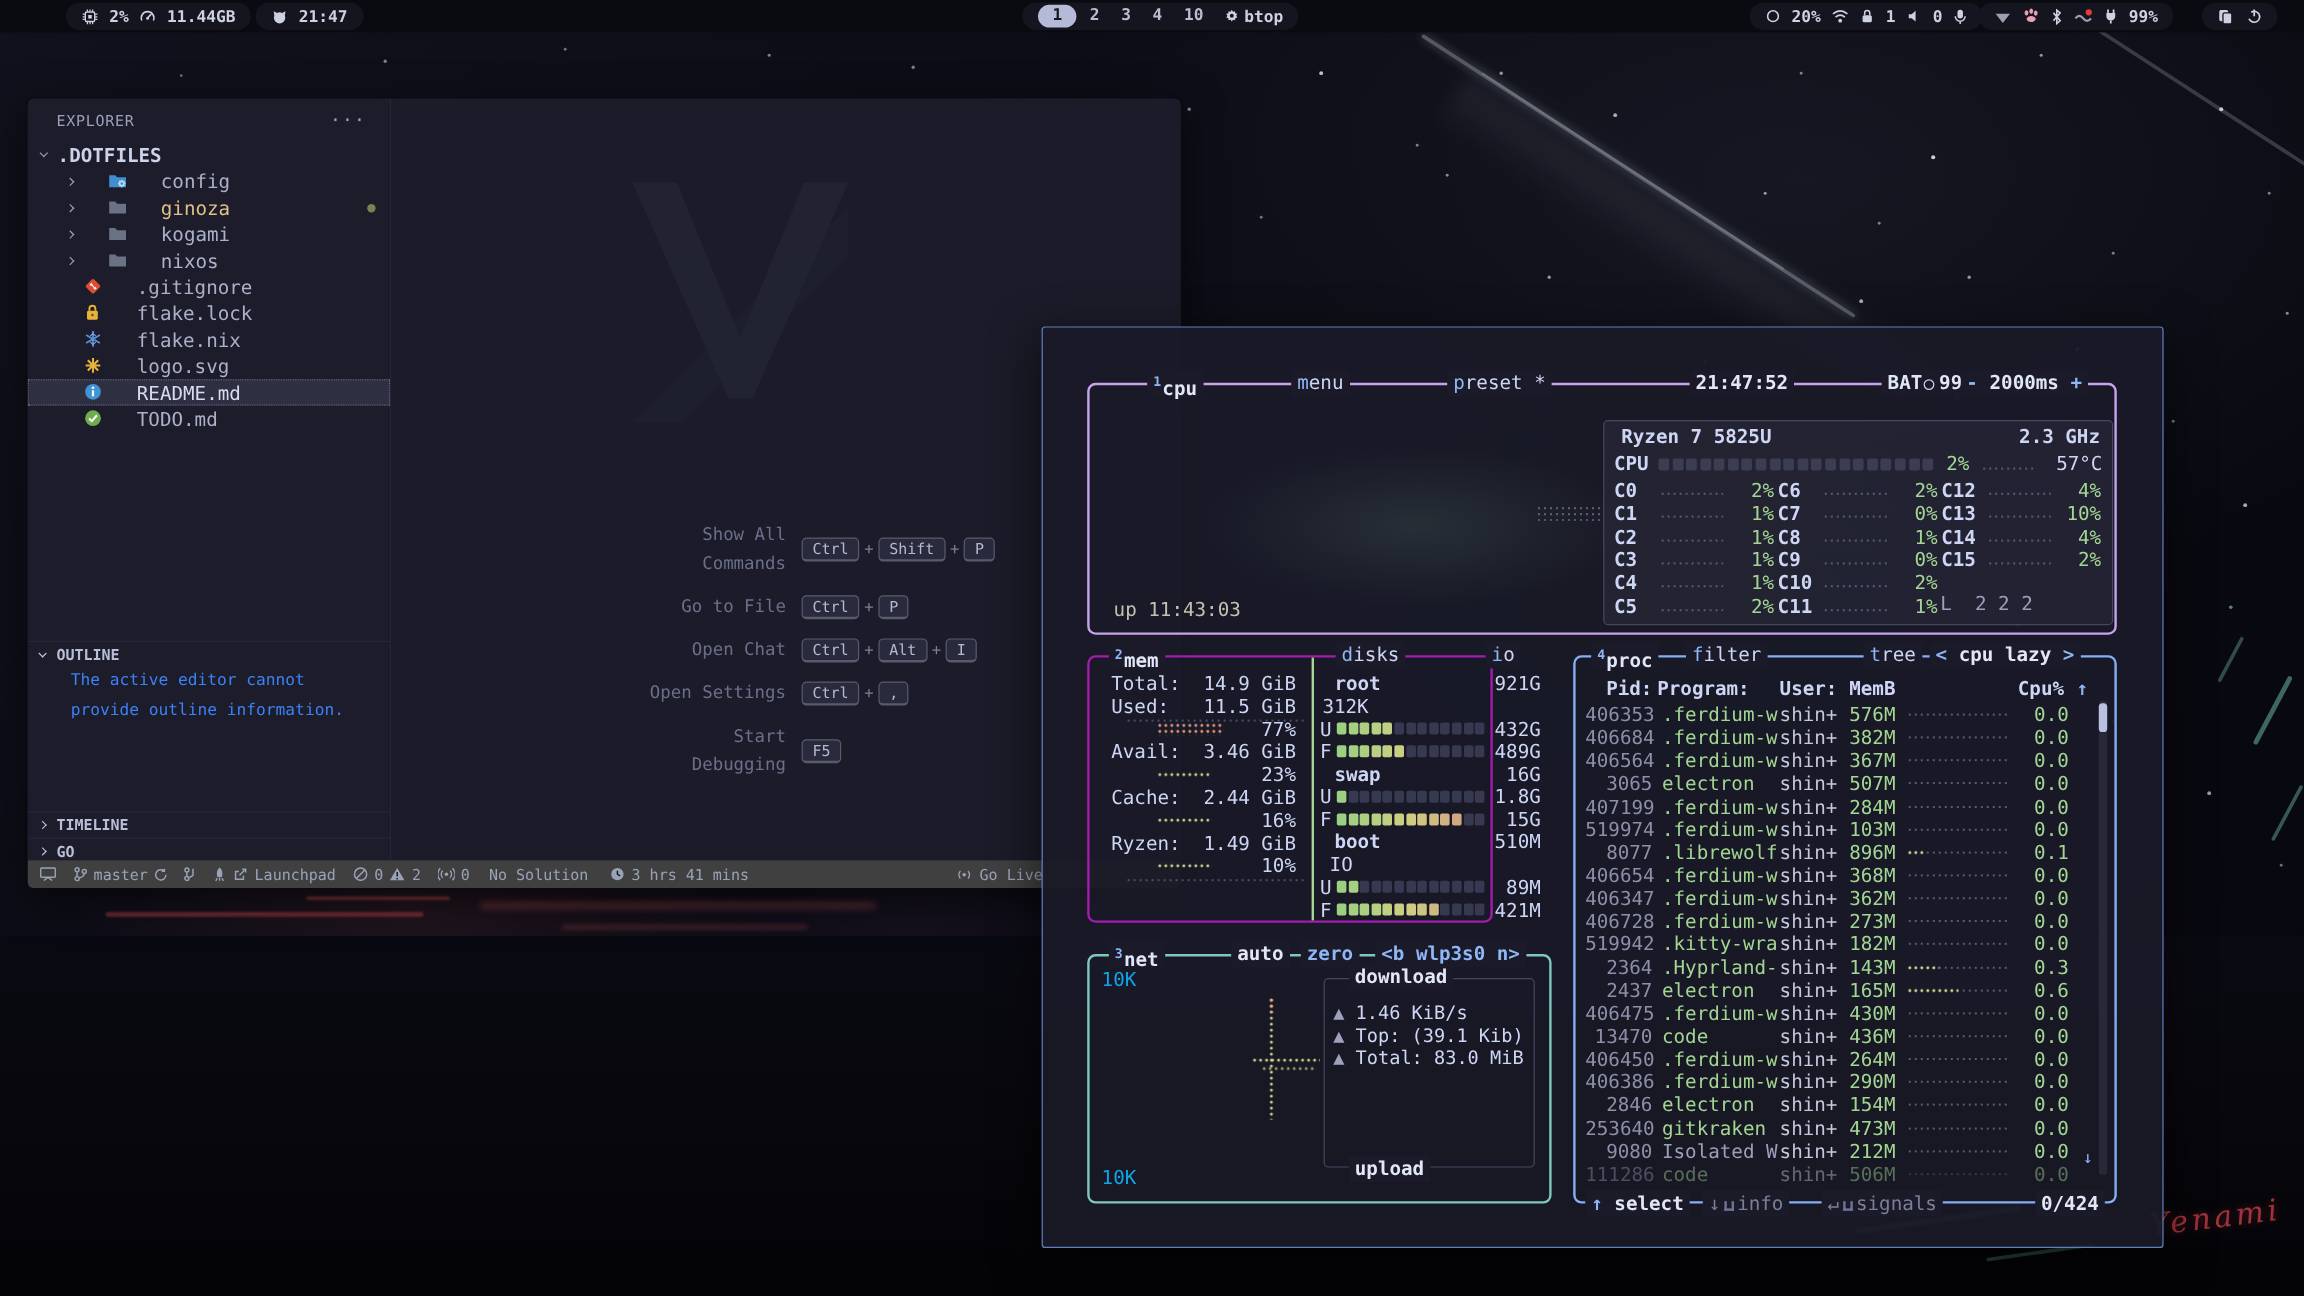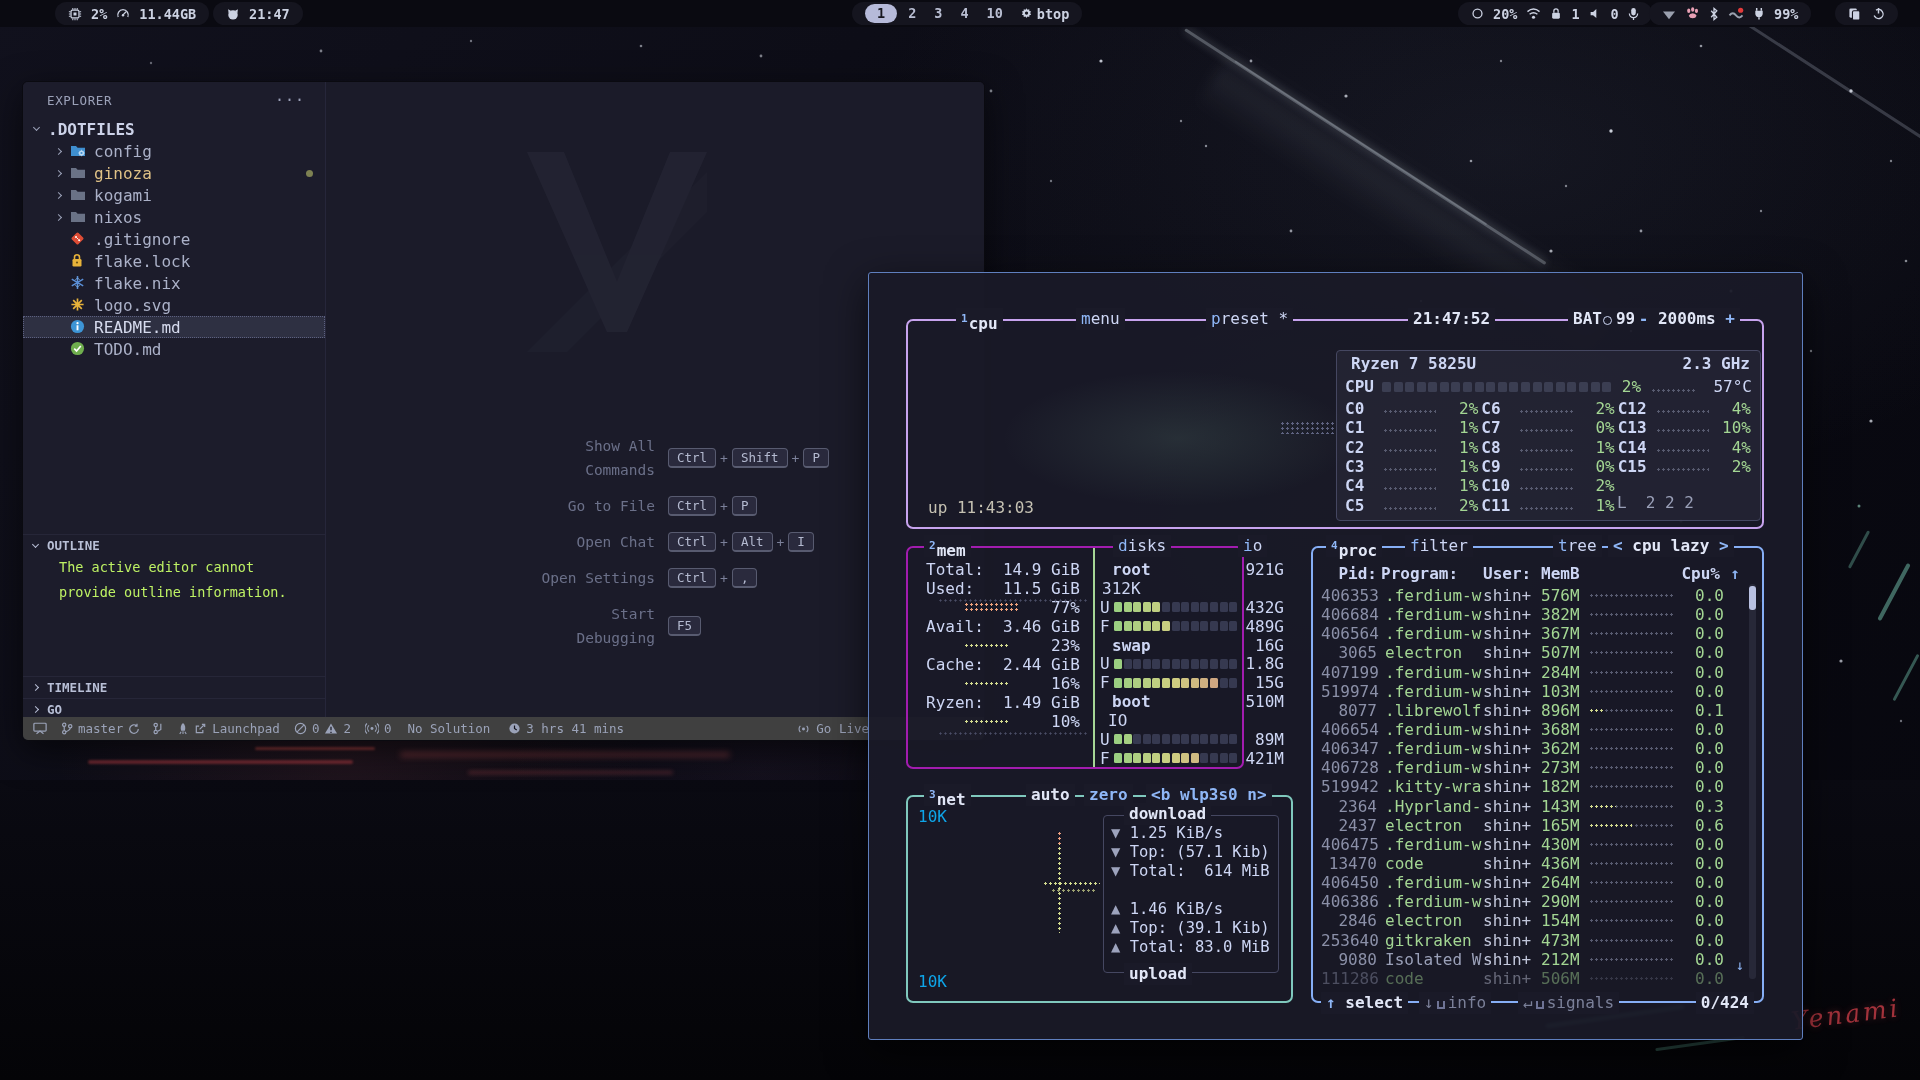--- a/index.html
+++ b/index.html
@@ -70,35 +70,35 @@
   
   .vscode { position:absolute; left:22px; top:81px; width:963px; height:660px; background:#1b1b29;
     border:1px solid #0a0a10; border-radius:6px; box-shadow:0 10px 34px rgba(0,0,0,.55); z-index:20; overflow:hidden; }
   .vs-side { position:absolute; left:0; top:0; width:303px; height:637px; background:#1c1c2b; border-right:1px solid #26263a; }
   .vs-head { position:absolute; left:0; top:8px; width:100%; height:22px; }
   .vs-head .ttl { position:absolute; left:24px; top:3px; font-size:12.5px; letter-spacing:.6px; color:#9ba1b8; }
   .vs-head .more { position:absolute; right:20px; top:1px; font-size:15px; color:#9ba1b8; letter-spacing:1px; cursor:pointer; }
   .vs-tree { position:absolute; left:0; top:36px; width:100%; }
   .vs-row { position:relative; height:22px; display:flex; align-items:center; font-size:16px; color:#abb1c8; cursor:pointer; }
   .vs-row.root { padding-left:8px; font-weight:bold; color:#ccd2e8; }
-  .vs-row.file { padding-left:30px; }
+  .vs-row.file { padding-left:30px;gap:20px; }
   .vs-row .chev { width:5px; height:5px; border-right:1.5px solid #9ba1b8; border-bottom:1.5px solid #9ba1b8;
     display:inline-block; margin:0 9px 0 3px; transform:rotate(-45deg); flex:0 0 auto; }
   .vs-row .chev.open { transform:rotate(45deg); margin-top:-3px; }
   .vs-row .fic { width:16px; height:16px; margin-right:8px; flex:0 0 auto; display:inline-flex; }
   .vs-row.nofold { padding-left:47px; }
   .vs-row.selected { background:#2e3042; outline:1px dotted #5c6080; outline-offset:-1px; color:#d6dbee; }
   .vs-row.modified { color:#dfc186; }
   .vs-row .dotbadge { position:absolute; right:12px; width:7px; height:7px; border-radius:50%; background:#7d8152; }
   .vs-sect { position:absolute; left:0; width:100%; height:22px; border-top:1px solid #262638;
     display:flex; align-items:center; font-size:12.5px; font-weight:bold; color:#b8bfd6; cursor:pointer; }
   .vs-sect .chev { width:5px; height:5px; border-right:1.5px solid #b8bfd6; border-bottom:1.5px solid #b8bfd6;
     display:inline-block; margin:0 9px 0 10px; transform:rotate(-45deg); }
   .vs-sect .chev.open { transform:rotate(45deg); margin-top:-3px; }
-  .vs-outmsg { position:absolute; left:36px; top:473px; width:252px; font-size:13.5px; line-height:25px; color:#bef264; }
+  .vs-outmsg { position:absolute; left:36px; top:473px; width:252px; font-size:13.5px; line-height:25px; color:#3b82f6; }
   .vs-editor { position:absolute; left:304px; top:0; right:0; height:637px; background:#1b1b29; }
   .watermark { position:absolute; left:185px; top:55px; opacity:.05; }
   .sc-wrap { position:absolute; left:200px; top:352px; }
   .sc-row { display:flex; align-items:center; margin-bottom:12px; }
   .sc-label { width:128px; text-align:right; font-size:14.5px; line-height:24px; color:#6b7089; margin-right:13px; }
   .sc-keys { display:flex; align-items:center; }
   .kbd { padding:1px 8px; border:1px solid #585b70; border-bottom-width:2px; border-radius:4px;
     background:#2a2a3d; color:#b4bad0; font-size:12.5px; white-space:pre; }
   .kplus { color:#7b8099; margin:0 4px; font-size:13px; }
   .vs-status { position:absolute; left:0; bottom:0; width:100%; height:23px; background:#404040;
@@ -745,25 +745,20 @@
       <span class="chip bluetxt" style="left:176px">zero</span>
       <span class="chip bluetxt" style="left:238px">&lt;b wlp3s0 n&gt;</span>
       <span class="scale" style="top:10px">10K</span>
       <span class="scale" style="bottom:10px">10K</span>
       <div class="netcross-v dots lime"></div>
       <div class="netcross-vo"></div>
       <div class="netcross-h dots lime"></div>
       <div class="netcross-h2 dots lime"></div>
       <div class="netpanel">
         <span class="chip" style="left:20px"><b>download</b></span>
-        <div id="net-down-rows" style="padding-top:8px">
-            <div class="nrow"><span class="arr">▼</span><span> 1.25 KiB/s</span></div>
-            <div class="nrow"><span class="arr">▼</span><span> Top: (57.1 Kib)</span></div>
-            <div class="nrow"><span class="arr">▼</span><span> Total:  614 MiB</span></div>
-          </div>
         <div id="net-up-rows" style="padding-top:19px">
             <div class="nrow"><span class="arr">▲</span><span> 1.46 KiB/s</span></div>
             <div class="nrow"><span class="arr">▲</span><span> Top: (39.1 Kib)</span></div>
             <div class="nrow"><span class="arr">▲</span><span> Total: 83.0 MiB</span></div>
           </div>
         <span class="chip bot" style="left:20px"><b>upload</b></span>
       </div>
     </div>
 
     <div class="bx box-proc">

